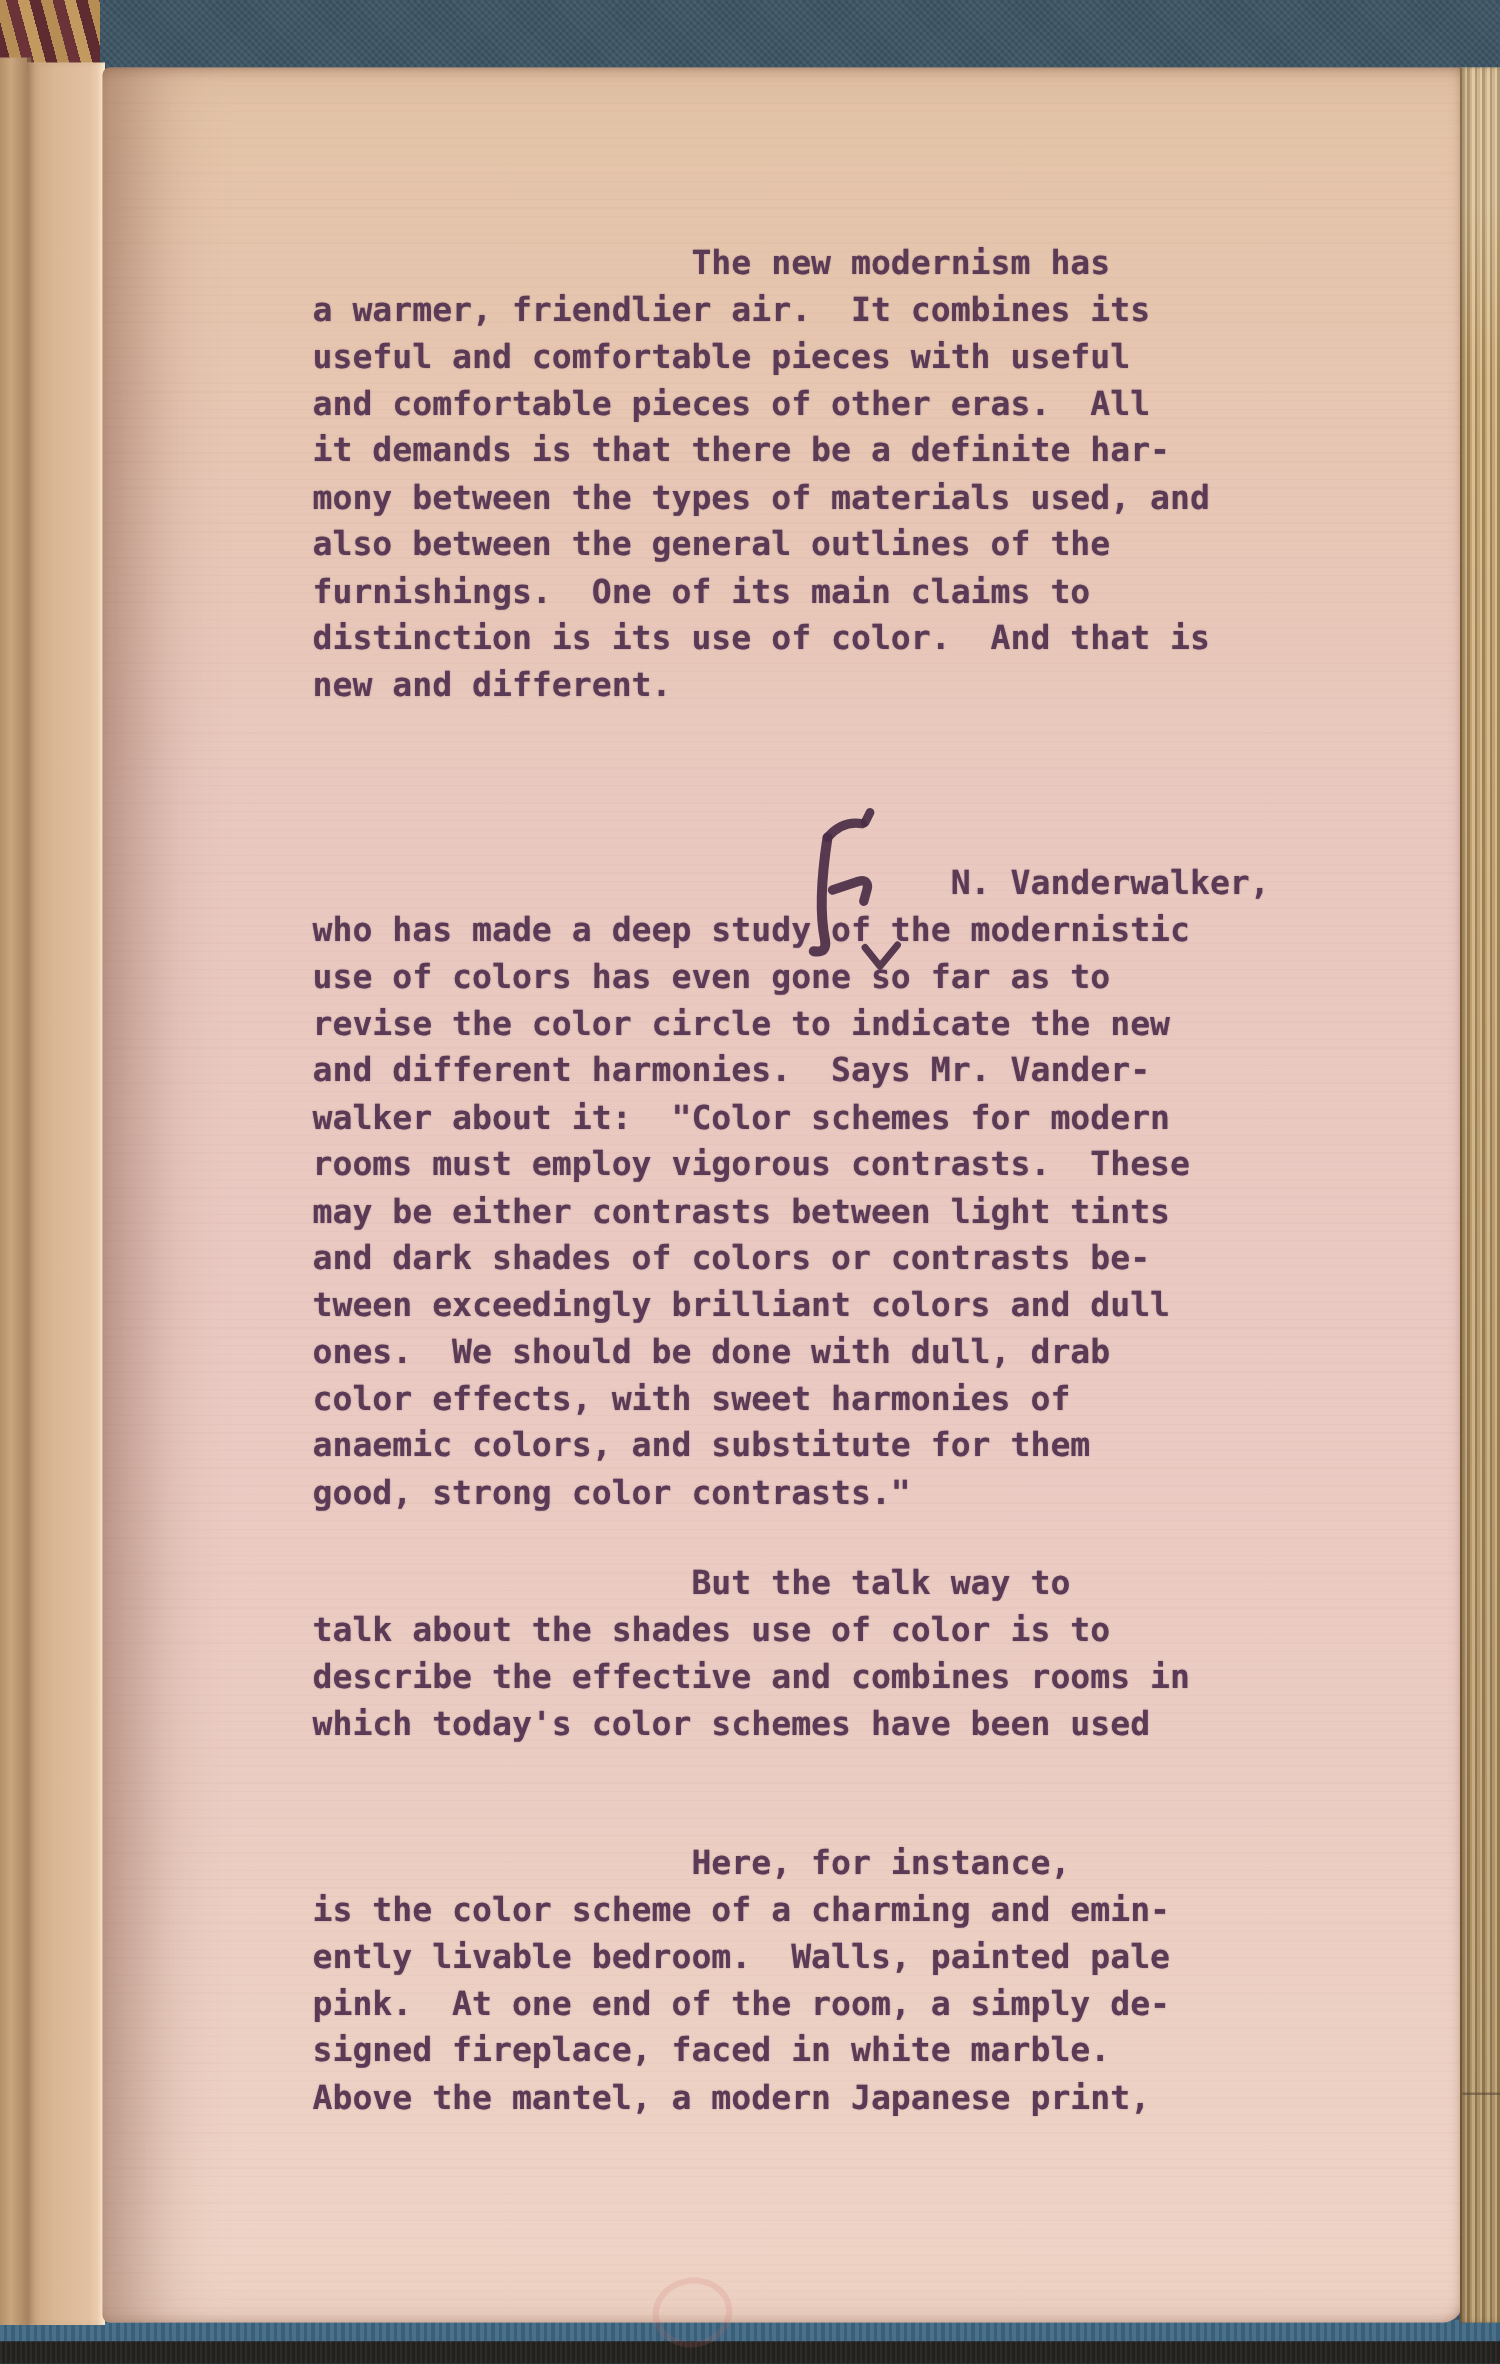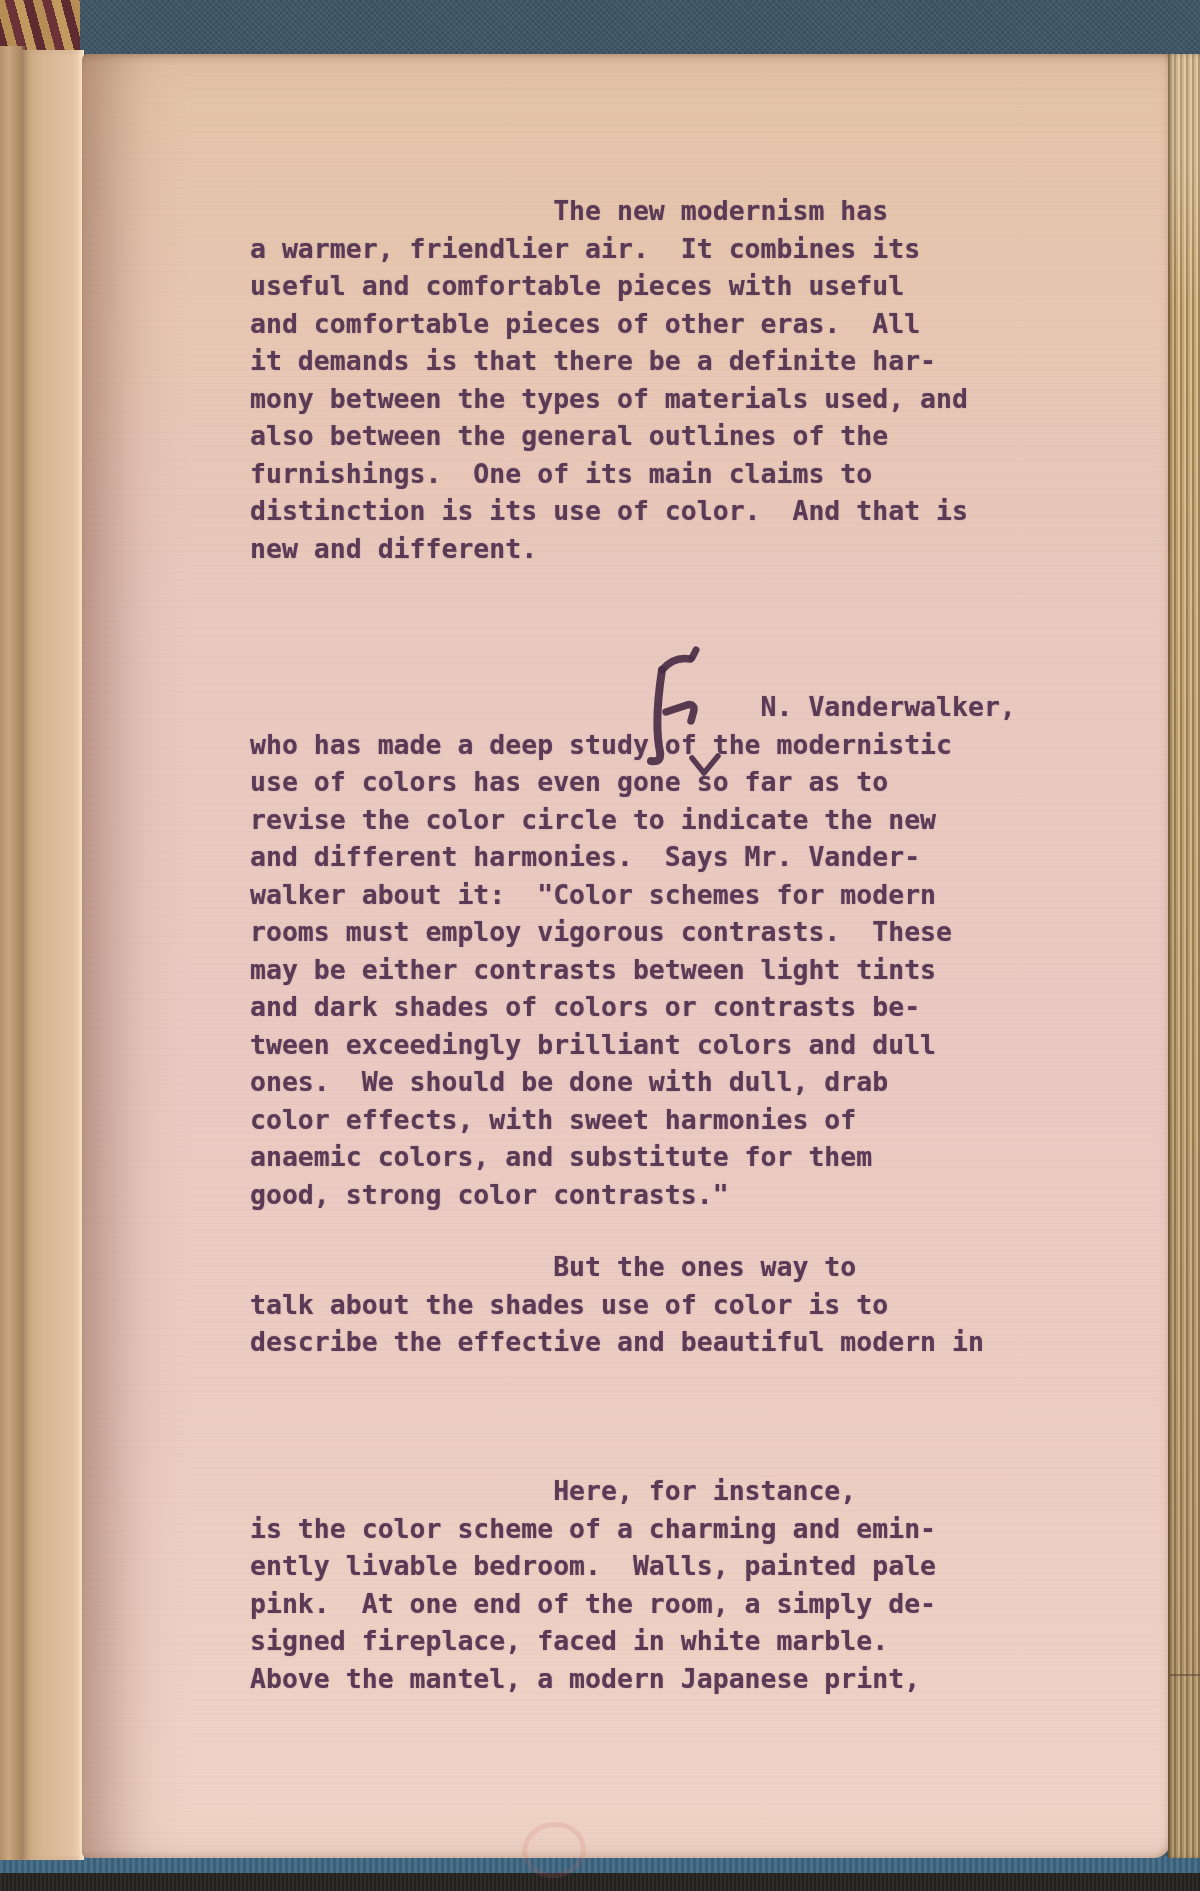--- a/index.html
+++ b/index.html
@@ -99,21 +99,21 @@
   <div class="headband"></div>
 
   <div class="left-strip"></div>
   <div class="left-page2"></div>
 
   <div class="page">
     <div class="page-grain"></div>
 
     <div class="typed" style="top:138px"><div class="tline">                   The new modernism has</div><div class="tline">a warmer, friendlier air.  It combines its</div><div class="tline">useful and comfortable pieces with useful</div><div class="tline">and comfortable pieces of other eras.  All</div><div class="tline">it demands is that there be a definite har-</div><div class="tline">mony between the types of materials used, and</div><div class="tline">also between the general outlines of the</div><div class="tline">furnishings.  One of its main claims to</div><div class="tline"><span>distinction is its use of color.  And that </span><span class="uline">is</span></div><div class="tline">new and different.</div></div>
     <div class="typed" style="top:634px"><div class="tline">                                N. Vanderwalker,</div><div class="tline">who has made a deep study of the modernistic</div><div class="tline">use of colors has even gone so far as to</div><div class="tline">revise the color circle to indicate the new</div><div class="tline">and different harmonies.  Says Mr. Vander-</div><div class="tline">walker about it:  "Color schemes for modern</div><div class="tline">rooms must employ vigorous contrasts.  These</div><div class="tline">may be either contrasts between light tints</div><div class="tline">and dark shades of colors or contrasts be-</div><div class="tline">tween exceedingly brilliant colors and dull</div><div class="tline">ones.  We should be done with dull, drab</div><div class="tline">color effects, with sweet harmonies of</div><div class="tline">anaemic colors, and substitute for them</div><div class="tline">good, strong color contrasts."</div></div>
-    <div class="typed" style="top:1194px"><div class="tline">                   But the ones way to</div><div class="tline">talk about the shades use of color is to</div><div class="tline">describe the effective and beautiful modern in</div></div>
+    <div class="typed" style="top:1194px"><div class="tline">                   But the talk way to</div><div class="tline">talk about the shades use of color is to</div><div class="tline">describe the effective and combines rooms in</div><div class="tline">which today's color schemes have been used</div></div>
     <div class="typed" style="top:1418px"><div class="tline">                   Here, for instance,</div><div class="tline">is the color scheme of a charming and emin-</div><div class="tline">ently livable bedroom.  Walls, painted pale</div><div class="tline">pink.  At one end of the room, a simply de-</div><div class="tline">signed fireplace, faced in white marble.</div><div class="tline">Above the mantel, a modern Japanese print,</div></div>
 
     <svg class="hand-f" viewBox="0 0 80 128">
       <path class="hand-ink" stroke-width="7.5" d="M24,24 Q36,10 52,13"></path>
       <path class="hand-ink" stroke-width="7" d="M54,12 L58,4"></path>
       <path class="hand-ink" stroke-width="8" d="M24,24 C20,50 17,82 22,106 C23,113 21,116 13,115"></path>
       <path class="hand-ink" stroke-width="7.5" d="M28,66 L49,59 C55,57.5 57,61 55.5,66 L53,75"></path>
     </svg>
     <svg class="hand-caret" viewBox="0 0 34 26">
       <path class="hand-ink" stroke-width="5.5" d="M4,6 L16,21 L30,4"></path>

